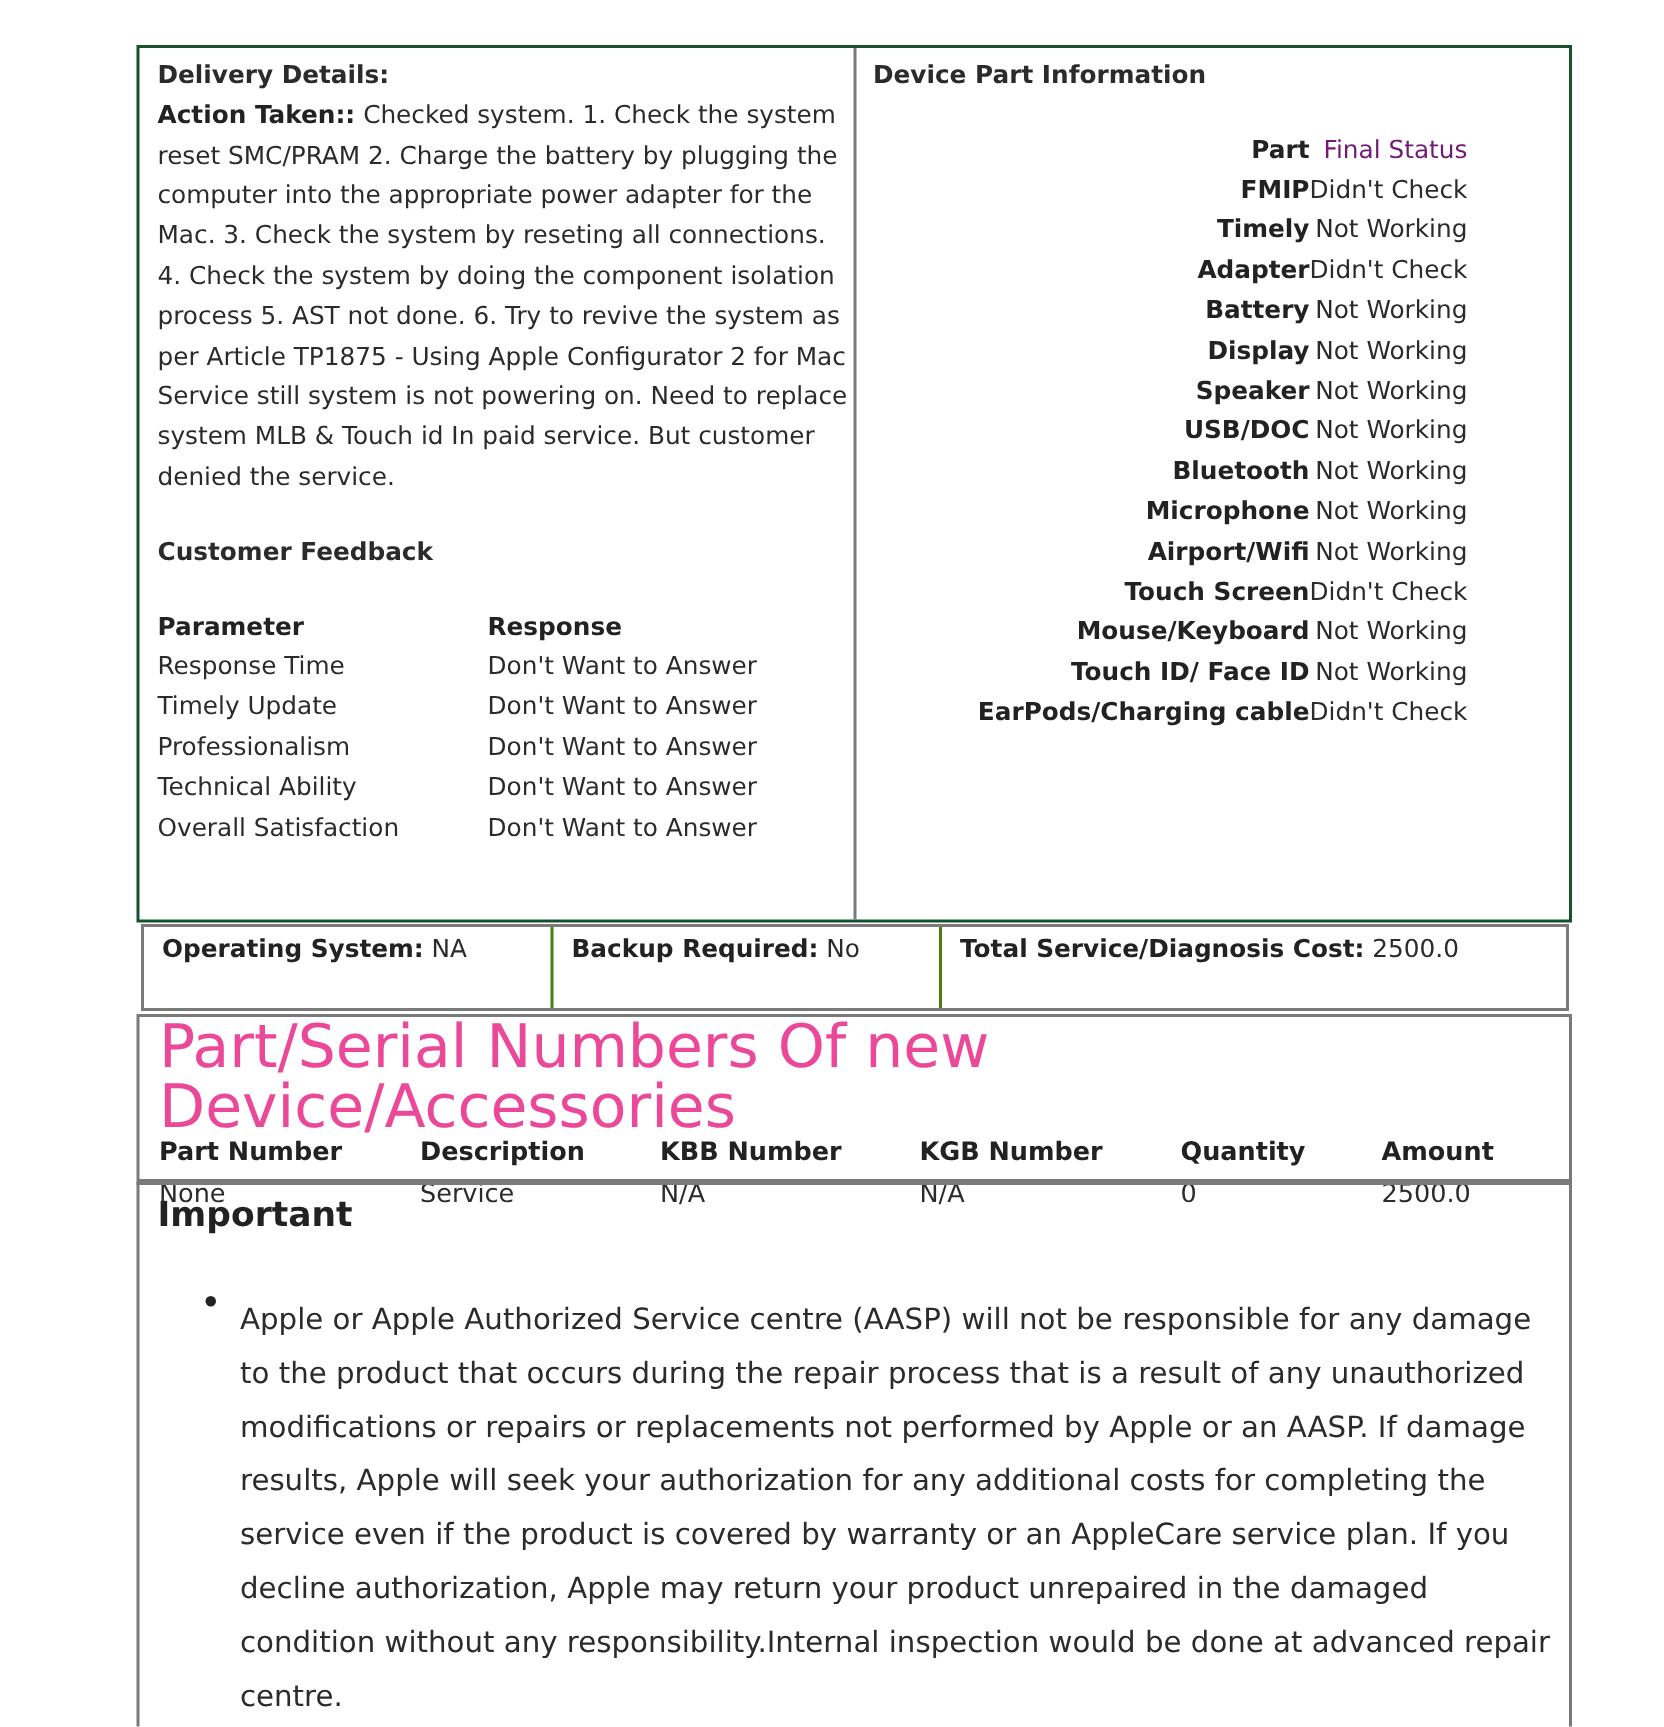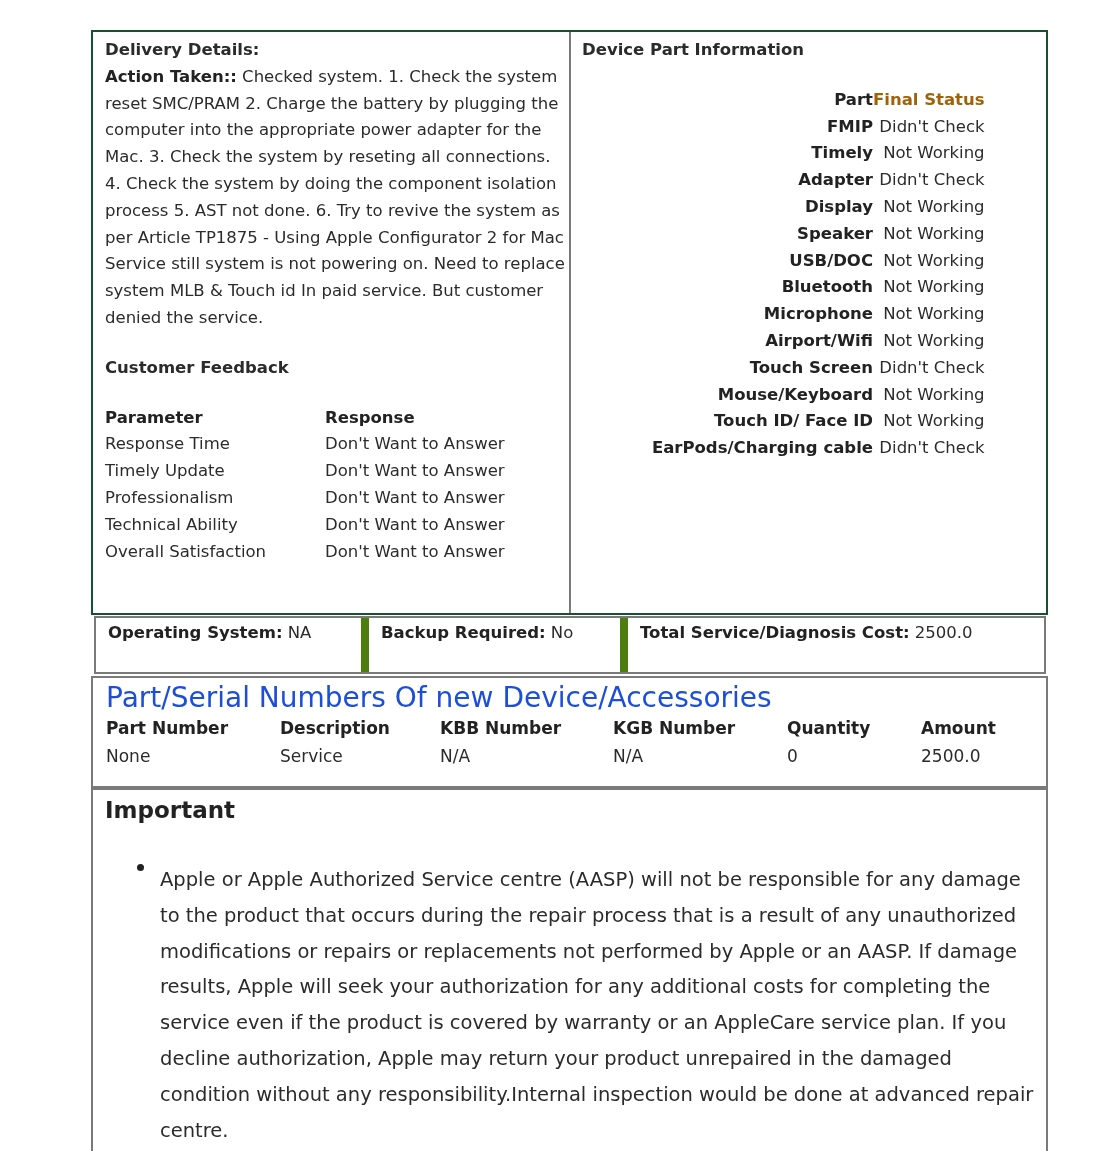--- a/index.html
+++ b/index.html
@@ -56,58 +56,58 @@
 
     .dpi-title { font-weight: bold; }
     .parts-table { margin-top: 23px; border-collapse: collapse; }
     .parts-table td, .parts-table th {
       text-align: right;
       padding: 0;
       height: 26.8px;
       vertical-align: top;
       font-size: 16.5px;
     }
-    .parts-table th { font-weight: bold; color: #a16207; }
+    .parts-table th { font-weight: normal; color: #701a75; }
     .parts-table .pc1 { width: 291px; font-weight: bold; color: #222; }
     .parts-table td.st { font-weight: normal; }
 
     
     .info-row {
       position: absolute;
       left: 94px;
       top: 616px;
       width: 952px;
       height: 58px;
       border: 2px solid #7a7a7a;
       display: flex;
       font-size: 16.5px;
     }
     .info-cell {
       padding: 5px 0 0 12px;
-      border-right: 8px solid #4d7c0f;
+      border-right: 2px solid #4d7c0f;
     }
     .info-cell:last-child { border-right: none; flex: 1; }
     .info-os { width: 273px; }
     .info-backup { width: 259px; }
 
     
     .serial-box {
       position: absolute;
       left: 91px;
       top: 676px;
       width: 957px;
       height: 112px;
       border: 2px solid #7a7a7a;
       padding: 0 0 0 13px;
     }
     .serial-title {
-      font-size: 28px;
+      font-size: 40px;
       line-height: 40px;
       margin-top: 0px;
-      color: #1d4ed8;
+      color: #ec4899;
     }
     .serial-table { border-collapse: collapse; font-size: 17px; }
     .serial-table th, .serial-table td {
       text-align: left;
       padding: 0;
       height: 28px;
       vertical-align: top;
     }
     .serial-table th { font-weight: bold; color: #222; }
     .serial-table td { font-weight: normal; }
@@ -209,20 +209,24 @@
             <td class="pc1">FMIP</td>
             <td class="st">Didn't Check</td>
           </tr>
         <tr>
             <td class="pc1">Timely</td>
             <td class="st">Not Working</td>
           </tr>
         <tr>
             <td class="pc1">Adapter</td>
             <td class="st">Didn't Check</td>
+          </tr>
+        <tr>
+            <td class="pc1">Battery</td>
+            <td class="st">Not Working</td>
           </tr>
         <tr>
             <td class="pc1">Display</td>
             <td class="st">Not Working</td>
           </tr>
         <tr>
             <td class="pc1">Speaker</td>
             <td class="st">Not Working</td>
           </tr>
         <tr>

